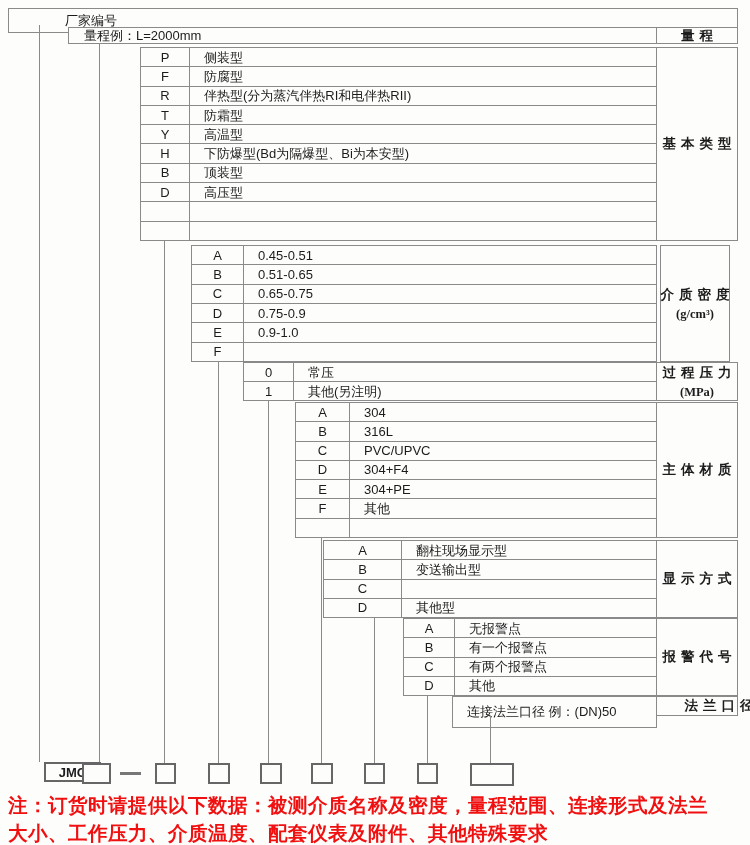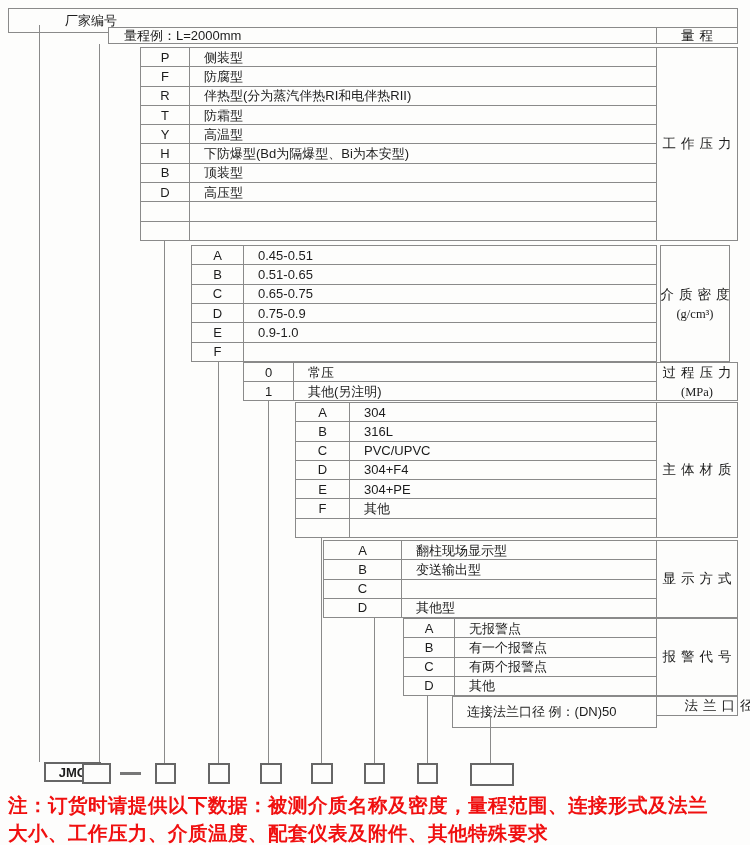--- a/index.html
+++ b/index.html
@@ -16,21 +16,21 @@
   
   .hdr-box{border:1px solid var(--line); font-size:13px; display:flex; align-items:center; background:var(--bg);}
   
   .tbl{border:1px solid var(--line); display:flex; flex-direction:column; background:var(--bg);}
   .row{flex:1; display:flex; align-items:center; border-bottom:1px solid var(--line); font-size:13px; line-height:13px;}
   .row:last-child{border-bottom:none;}
   .code{width:var(--cw); align-self:stretch; display:flex; align-items:center; justify-content:center; border-right:1px solid var(--line);}
   .desc{flex:1; padding-left:14px; white-space:nowrap;}
   
   .lbl{border:1px solid var(--line); display:flex; flex-direction:column; align-items:center; justify-content:center;
-       font-family:"Liberation Serif","DejaVu Serif",serif; font-size:13.5px; background:var(--bg); text-align:center;}
+       font-family:"Liberation Serif","DejaVu Serif",serif; font-size:13.5px; background:var(--bg); text-align:center;font-weight:bold;}
   .lbl .main{letter-spacing:5px; padding-left:5px; white-space:nowrap;}
   .lbl .sub{letter-spacing:0; font-size:12.5px; margin-top:3px; white-space:nowrap;}
   
   .vline{width:1px; background:var(--line);}
   
   .cbox{border:2px solid var(--box); background:var(--bg);}
   .jmc{display:flex; align-items:center; justify-content:center; font-weight:bold; font-size:13px;margin-left:36px;}
   .dash{height:3px; background:#777;}
   
   .flangerow{border:1px solid var(--line); display:flex; align-items:center; font-size:13px; background:var(--bg);}
@@ -40,21 +40,21 @@
 </style>
 </head>
 <body>
 
 <div id="stage">
 
   <div class="abs hdr-box" style="left:8px;top:8px;width:730px;height:25px;">
     <span style="padding-left:56px;">厂家编号</span>
   </div>
 
-  <div class="abs hdr-box" style="left:68px;top:27px;width:589px;height:17px;margin-left:40px;">
+  <div class="abs hdr-box" style="left:68px;top:27px;width:589px;height:17px;">
     <span style="padding-left:15px;">量程例：L=2000mm</span>
   </div>
   <div class="abs lbl" style="left:656px;top:27px;width:82px;height:17px;">
     <span class="main">量程</span>
   </div>
 
   <div class="abs tbl" style="left:140px;top:47px;width:517px;height:194px;--cw:48px;">
       <div class="row">
         <div class="code">P</div>
         <div class="desc">侧装型</div>
@@ -195,21 +195,21 @@
         <div class="code">D</div>
         <div class="desc">其他</div>
       </div>
     </div>
 
   <div class="abs flangerow" style="left:452px;top:696px;width:205px;height:32px;">
     <span>连接法兰口径 例：(DN)50</span>
   </div>
 
   <div class="abs lbl" style="left:656px;top:47px;width:82px;height:194px;">
-    <span class="main">工作压力</span>
+    <span class="main">基本类型</span>
   </div>
   <div class="abs lbl" style="left:660px;top:245px;width:70px;height:117px;">
     <span class="main">介质密度</span>
     <span class="sub">(g/cm³)</span>
   </div>
   <div class="abs lbl" style="left:656px;top:362px;width:82px;height:39px;">
     <span class="main">过程压力</span>
     <span class="sub">(MPa)</span>
   </div>
   <div class="abs lbl" style="left:656px;top:402px;width:82px;height:136px;">

